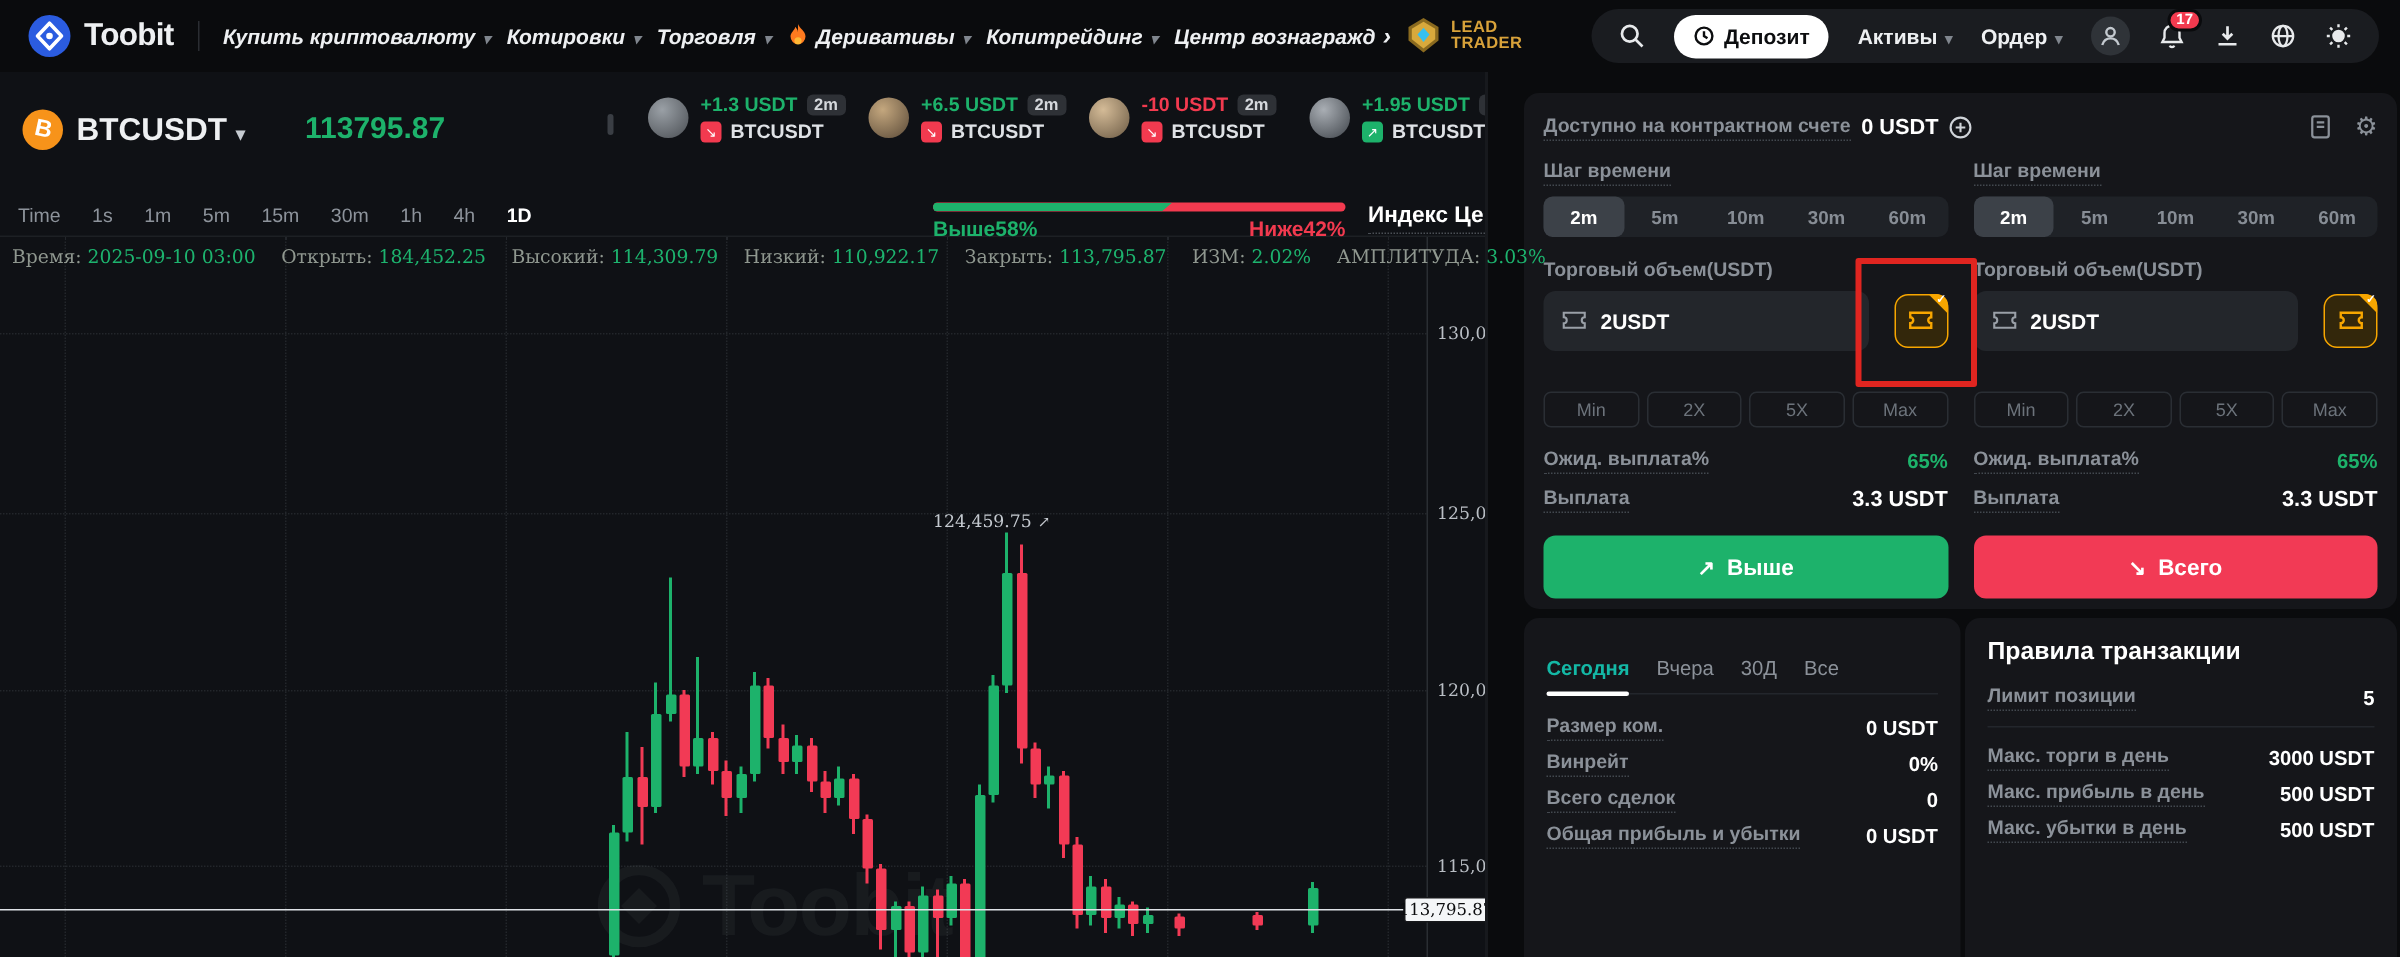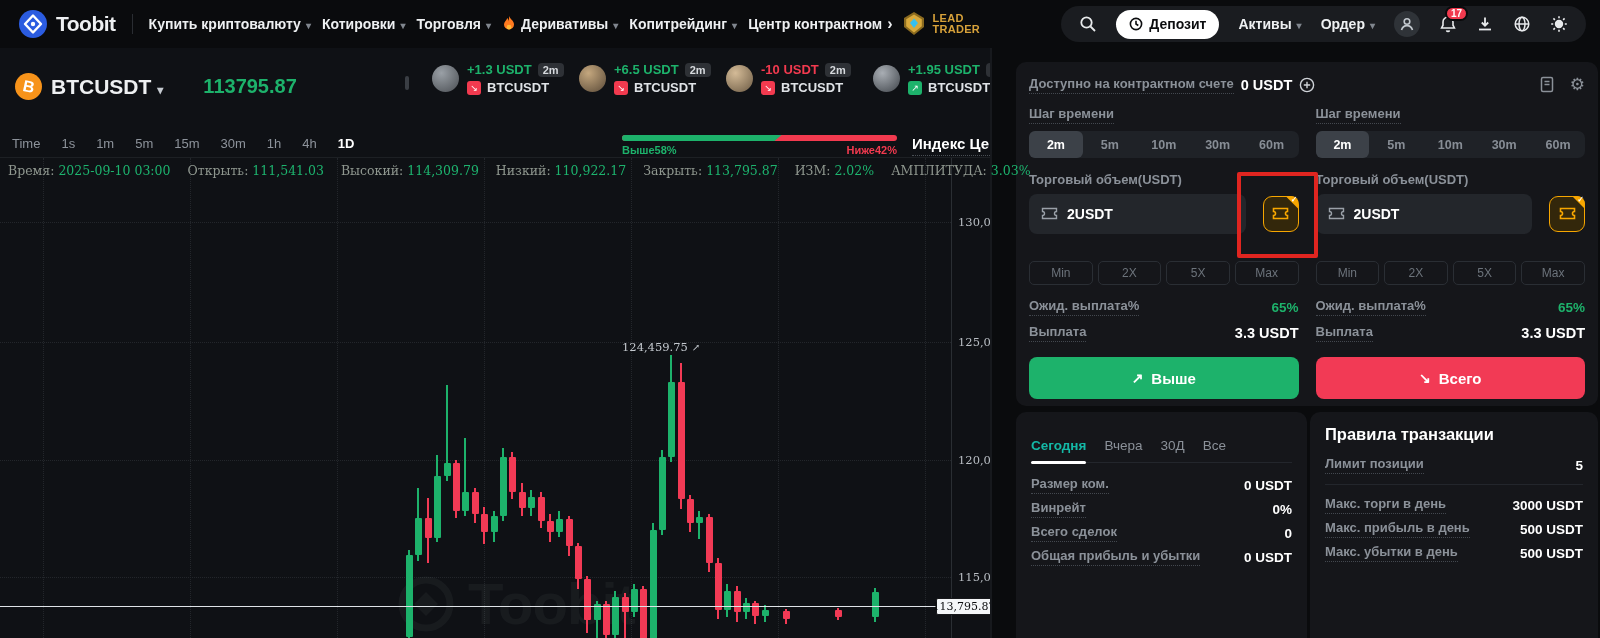--- a/index.html
+++ b/index.html
@@ -6,21 +6,21 @@
   *{box-sizing:border-box;}
   #page{position:relative;width:1600px;height:638px;background:#0f1115;overflow:hidden;
         font-family:"Liberation Sans",sans-serif;color:#eef0f2;-webkit-font-smoothing:antialiased;}
   .dotted{border-bottom:1px dotted #43484f;padding-bottom:2px;}
   
   #navbar{position:absolute;left:0;top:0;width:1600px;height:48px;background:#0a0b0d;
           display:flex;align-items:center;padding:0 14px 0 18px;}
   .brand{display:flex;align-items:center;gap:8px;}
   .brand-name{font-size:21px;font-weight:800;letter-spacing:-.5px;}
   .nav-div{width:1px;height:20px;background:#2a2d32;margin:0 16px;}
-  .menu{display:flex;gap:11px;}
+  .menu{display:flex;gap:11px;font-style:italic;}
   .menu-item{display:flex;align-items:center;gap:5px;font-size:14px;font-weight:700;color:#eef0f2;cursor:pointer;white-space:nowrap;}
   .caret::after{content:"▾";font-size:10px;color:#80868e;}
   .chev-right::after{content:"›";font-size:16px;color:#eef0f2;font-weight:700;line-height:1;}
   .lead-badge{display:flex;align-items:center;gap:6px;margin-left:10px;}
   .lead-text{display:flex;flex-direction:column;line-height:11px;font-size:11px;font-weight:800;color:#d8a23a;letter-spacing:.3px;}
   .nav-right{margin-left:auto;height:36px;background:#1a1c20;border-radius:20px;display:flex;align-items:center;gap:19px;padding:0 18px;}
   .icon{display:inline-flex;align-items:center;justify-content:center;}
   .deposit-btn{height:29px;background:#ffffff;color:#0c0d0f;border:none;border-radius:16px;display:flex;align-items:center;gap:6px;
                padding:0 13px;font-size:14px;font-weight:700;font-family:inherit;cursor:pointer;}
   .nav-link{display:flex;align-items:center;gap:5px;font-size:14px;font-weight:700;cursor:pointer;}
@@ -57,21 +57,21 @@
   .t-sym{font-size:13px;color:#dfe2e6;font-weight:600;}
   
   #chart-header{position:absolute;left:0;top:82px;width:990px;height:28px;border-bottom:1px solid #1d2024;
                 display:flex;align-items:center;padding:0 12px;}
   #timeframes{display:flex;gap:21px;}
   .tf{font-size:13px;color:#8d939b;cursor:pointer;white-space:nowrap;}
   .tf.active{color:#fff;font-weight:700;}
   #sentiment{position:absolute;left:622px;top:87px;width:275px;}
   .sent-bar{height:6px;width:275px;background:#f23a4f;border-radius:3px;overflow:hidden;}
   .sent-green{height:6px;width:58%;background:#1db26b;clip-path:polygon(0 0,100% 0,calc(100% - 7px) 100%,0 100%);}
-  .sent-labels{display:flex;justify-content:space-between;margin-top:3px;font-size:11px;font-weight:700;}
+  .sent-labels{display:flex;justify-content:space-between;margin-top:3px;font-size:14px;font-weight:700;}
   .sent-up{color:#1db26b;} .sent-down{color:#f23a4f;}
   #index-price{position:absolute;left:912px;top:87px;font-size:15px;font-weight:600;color:#fff;cursor:pointer;
                border-bottom:1px dotted #4a4f55;padding-bottom:3px;white-space:nowrap;}
   
   #legend{position:absolute;left:8px;top:115px;display:flex;gap:17px;white-space:nowrap;z-index:3;
           font-family:"DejaVu Serif",serif;font-size:12.5px;}
   .lg-label{color:#8f978f;} .lg-value{color:#1db36e;margin-left:4px;}
   
   #chart{position:absolute;left:0;top:110px;width:990px;height:480px;overflow:hidden;}
   .vgrid{position:absolute;top:0;height:480px;width:0;border-left:1px dotted #23262b;}
@@ -178,21 +178,21 @@
             </svg>
         </span>
         <span>Деривативы</span>
           <span class="caret"></span>
         </span>
       <span class="menu-item">
           <span>Копитрейдинг</span>
           <span class="caret"></span>
         </span>
       <span class="menu-item">
-          <span>Центр контрактном</span>
+          <span>Центр вознагражд</span>
           <span class="chev-right"></span>
         </span>
     </nav>
     <div class="lead-badge">
       <span class="icon">
         <svg width="24" height="26" viewBox="0 0 24 26">
             <path d="M12 1 22 7v9l-10 8L2 16V7Z" fill="#8a6a1f"></path>
             <path d="M12 3.5 19.8 8.2v7L12 21.4 4.2 15.2v-7Z" fill="#d8a93c"></path>
             <path d="M12 7.5 16 12l-4 5-4-5Z" fill="#35c0f0"></path>
           </svg>
@@ -353,21 +353,21 @@
       <div class="sent-labels">
         <span class="sent-up">Выше58%</span>
         <span class="sent-down">Ниже42%</span>
       </div>
     </div>
     <span id="index-price">Индекс Цена</span>
 
     <div id="legend">
 
     <span><span class="lg-label">Время:</span><span class="lg-value">2025-09-10 03:00</span></span>
-        <span><span class="lg-label">Открыть:</span><span class="lg-value">111,541.03</span></span>
+        <span><span class="lg-label">Открыть:</span><span class="lg-value">184,452.25</span></span>
         <span><span class="lg-label">Высокий:</span><span class="lg-value">114,309.79</span></span>
         <span><span class="lg-label">Низкий:</span><span class="lg-value">110,922.17</span></span>
         <span><span class="lg-label">Закрыть:</span><span class="lg-value">113,795.87</span></span>
         <span><span class="lg-label">ИЗМ:</span><span class="lg-value">2.02%</span></span>
         <span><span class="lg-label">АМПЛИТУДА:</span><span class="lg-value">3.03%</span></span>
       </div>
 
     <div id="chart">
       <div class="vgrid" style="left:43px"></div>
       <div class="vgrid" style="left:190px"></div>

